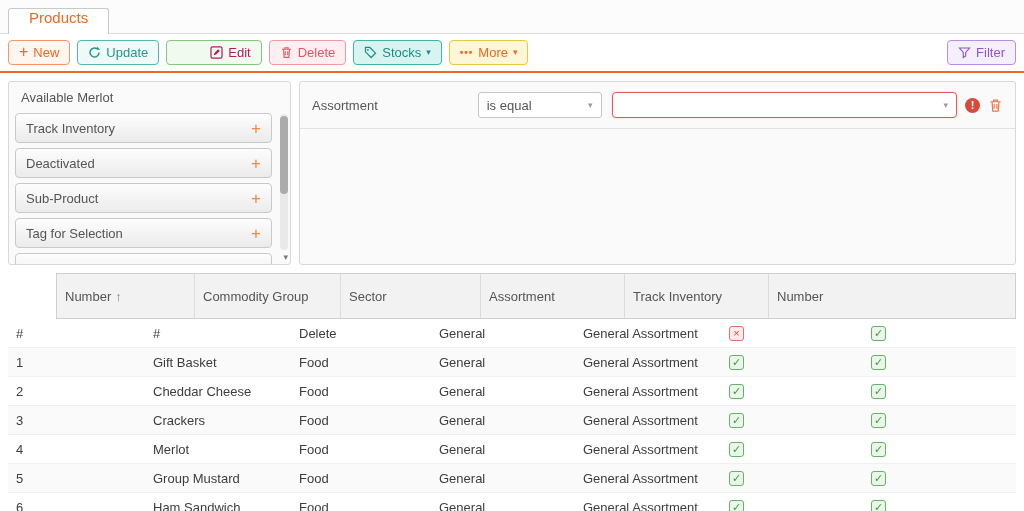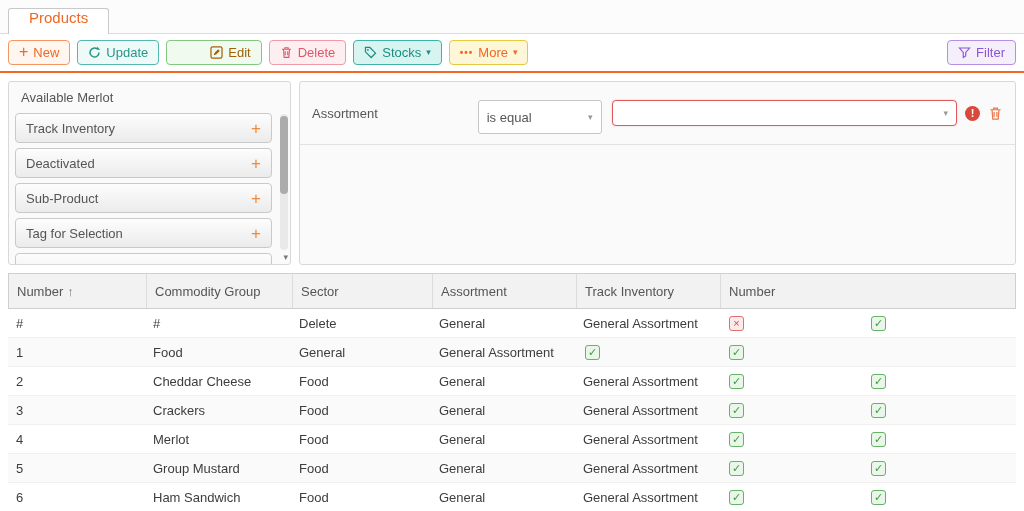--- a/index.html
+++ b/index.html
@@ -17,21 +17,21 @@
   .toolbar { height:39px; display:flex; align-items:center; gap:7px;
     padding:0 8px; border-bottom:2px solid #f26722; background:#fff; }
   .btn { display:inline-flex; align-items:center; gap:5px; height:25px;
     padding:0 10px; border-radius:4px; border:1px solid; font-size:13px;
     cursor:pointer; white-space:nowrap; }
   .btn svg { display:block; }
   .caret { font-size:9px; line-height:1; }
   .btn-new    { border-color:#f59763; color:#f26722; background:#fff6f0; }
   .btn-new .plus { font-size:16px; line-height:1; margin-top:-2px; }
   .btn-update { border-color:#53b9ae; color:#27958a; background:#eefaf8; }
-  .btn-edit   { border-color:#84c77e; color:#a16207; background:#f0faef;padding-left:43px; }
+  .btn-edit   { border-color:#84c77e; color:#be185d; background:#f0faef;padding-left:43px; }
   .btn-delete { border-color:#ef9aa4; color:#e05666; background:#fdeff1; }
   .btn-stocks { border-color:#3fb3a7; color:#1d8d82; background:#d8f4f0; }
   .btn-more   { border-color:#e6c93f; color:#f26722; background:#fdf7d8; }
   .btn-more .dots { letter-spacing:1px; font-size:10px; font-weight:bold; }
   .btn-filter { border-color:#b48fe4; color:#8a55d6; background:#f5effc; margin-left:auto; }
 
   
   .filters { display:flex; gap:8px; padding:8px; height:200px; }
   .panel { border:1px solid #d8d8d8; border-radius:3px; background:#fafafa; }
   .panel-header { padding:8px 12px; color:#555; }
@@ -46,38 +46,38 @@
 
   .af-scrollbar { position:absolute; right:2px; top:32px; bottom:14px; width:8px;
     background:#e9e9e9; border-radius:4px; }
   .af-scrollthumb { position:absolute; top:2px; left:0; width:8px; height:78px;
     background:#ababab; border-radius:4px; }
   .af-scrolldown { position:absolute; right:2px; bottom:2px; font-size:9px; color:#777; }
 
   .af-row { display:flex; align-items:center; padding:10px 12px;
     border-bottom:1px solid #e2e2e2; }
   .af-field { width:166px; color:#555; }
-  .op-select { width:124px; height:18px; background:#fff; border:1px solid #c6c6c6;
+  .op-select { width:124px; height:26px; background:#fff; border:1px solid #c6c6c6;
     border-radius:3px; display:flex; align-items:center; justify-content:space-between;
-    padding:16px 8px; color:#555; margin-right:10px; cursor:pointer;margin-top:8px; }
+    padding:0 8px; color:#555; margin-right:10px; cursor:pointer; }
   .op-select .caret, .value-combo .caret { color:#999; }
   .value-combo { width:346px; height:26px; background:#fff; border:1px solid #dd5b5b;
     border-radius:4px; display:flex; align-items:center; justify-content:space-between;
     padding:0 8px; margin-right:8px; cursor:text;
     box-shadow:0 0 2px rgba(221,91,91,.35); }
   .err-badge { width:15px; height:15px; border-radius:50%; background:#d9483b;
     color:#fff; font-weight:bold; font-size:11px; line-height:15px;
     text-align:center; margin-right:8px; flex:none; }
   .af-trash { color:#e8784f; cursor:pointer; display:flex; }
 
   
   .table { margin:0 8px; }
   .thead { display:grid; grid-template-columns:137px 146px 140px 144px 144px 142px auto;
-    background:#f2f2f2; border:1px solid #cfcfcf; height:36px; align-items:stretch;
-    color:#555; }
+    background:#f2f2f2; border:1px solid #cfcfcf; height:46px; align-items:stretch;
+    color:#555;margin-left:48px; }
   .th { padding-left:8px; display:flex; align-items:center; gap:4px; cursor:pointer; }
   .th + .th { border-left:1px solid #dcdcdc; }
   .sort { color:#777; }
   .tr { display:grid; grid-template-columns:137px 146px 140px 144px 144px 142px auto;
     height:29px; align-items:center; border-bottom:1px solid #f0f0f0; color:#3d3d3d;
     background:#fff; cursor:pointer; }
   .tr.alt { background:#fafafa; }
   .td { padding-left:8px; overflow:hidden; white-space:nowrap; }
   .check { display:inline-block; width:15px; height:15px; border-radius:3px;
     text-align:center; line-height:13px; font-size:11px; margin-left:2px; }
@@ -228,20 +228,21 @@
         <div class="td">#</div>
         <div class="td">#</div>
         <div class="td">Delete</div>
         <div class="td">General</div>
         <div class="td">General Assortment</div>
         <div class="td"><span class="check no">×</span></div>
         <div class="td"><span class="check yes">✓</span></div>
       </div>
       <div class="tr alt">
         <div class="td">1</div>
+        <div class="td">Gift Basket</div>
         <div class="td">Food</div>
         <div class="td">General</div>
         <div class="td">General Assortment</div>
         <div class="td"><span class="check yes">✓</span></div>
         <div class="td"><span class="check yes">✓</span></div>
       </div>
       <div class="tr">
         <div class="td">2</div>
         <div class="td">Cheddar Cheese</div>
         <div class="td">Food</div>

